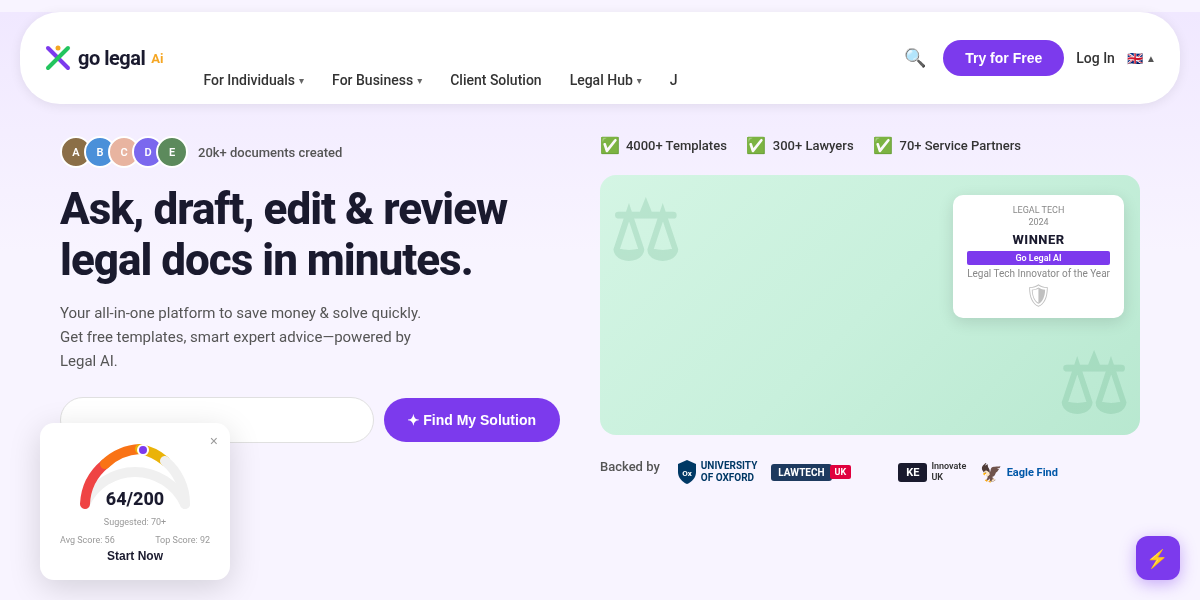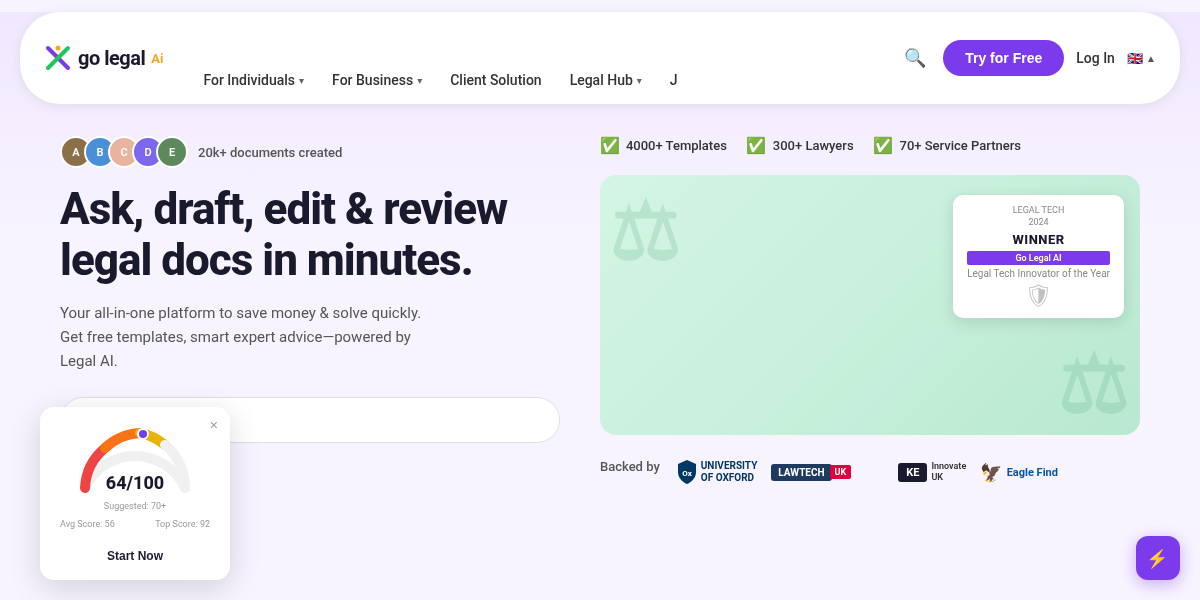--- a/index.html
+++ b/index.html
@@ -440,21 +440,21 @@
     }
     .popup-start-btn {
       background: none;
       border: none;
       text-align: center;
       width: 100%;
       font-size: 12px;
       font-weight: 600;
       color: #1a1a2e;
       cursor: pointer;
-      margin-top: 20px;
+      margin-top: 4px;
     }
 
     
     .bottom-right-btn {
       position: fixed;
       bottom: 20px;
       right: 20px;
       background: #7c3aed;
       color: white;
       border-radius: 12px;
@@ -548,20 +548,21 @@
             </div>
         </div>
         <span class="docs-count">20k+ documents created</span>
       </div>
 
       <h1 class="hero-title">Ask, draft, edit &amp; review legal docs in minutes.</h1>
       <p class="hero-subtitle">Your all-in-one platform to save money &amp; solve quickly. Get free templates, smart expert advice—powered by Legal AI.</p>
 
       <div class="search-row">
         <input class="search-input" type="text" placeholder="" style="">
+        <button class="find-btn">✦ Find My Solution</button>
       </div>
     </div>
 
     <div class="hero-right">
       <div class="stats-row">
         <div class="stat-item">
           <span class="stat-check">✅</span>
           <span>4000+ Templates</span>
         </div>
         <div class="stat-item">
@@ -631,21 +632,21 @@
         <path d="M10,65 A55,55 0 0,1 30,25" fill="none" stroke="#ef4444" stroke-width="10" stroke-linecap="round"></path>
 
         <path d="M30,25 A55,55 0 0,1 65,10" fill="none" stroke="#f97316" stroke-width="10" stroke-linecap="round"></path>
 
         <path d="M65,10 A55,55 0 0,1 90,22" fill="none" stroke="#eab308" stroke-width="10" stroke-linecap="round"></path>
 
         <path d="M90,22 A55,55 0 0,1 110,65" fill="none" stroke="#f0f0f0" stroke-width="10" stroke-linecap="round"></path>
 
         <circle cx="68" cy="11" r="5" fill="#7c3aed" stroke="white" stroke-width="2"></circle>
       </svg>
-      <div class="gauge-score">64/100</div>
+      <div class="gauge-score">64/200</div>
     </div>
     <div class="gauge-suggested">Suggested: 70+</div>
     <div class="gauge-labels">
       <span>Avg Score: 56</span>
       <span>Top Score: 92</span>
     </div>
     <button class="popup-start-btn">Start Now</button>
   </div>
 
   <div class="bottom-right-btn">

